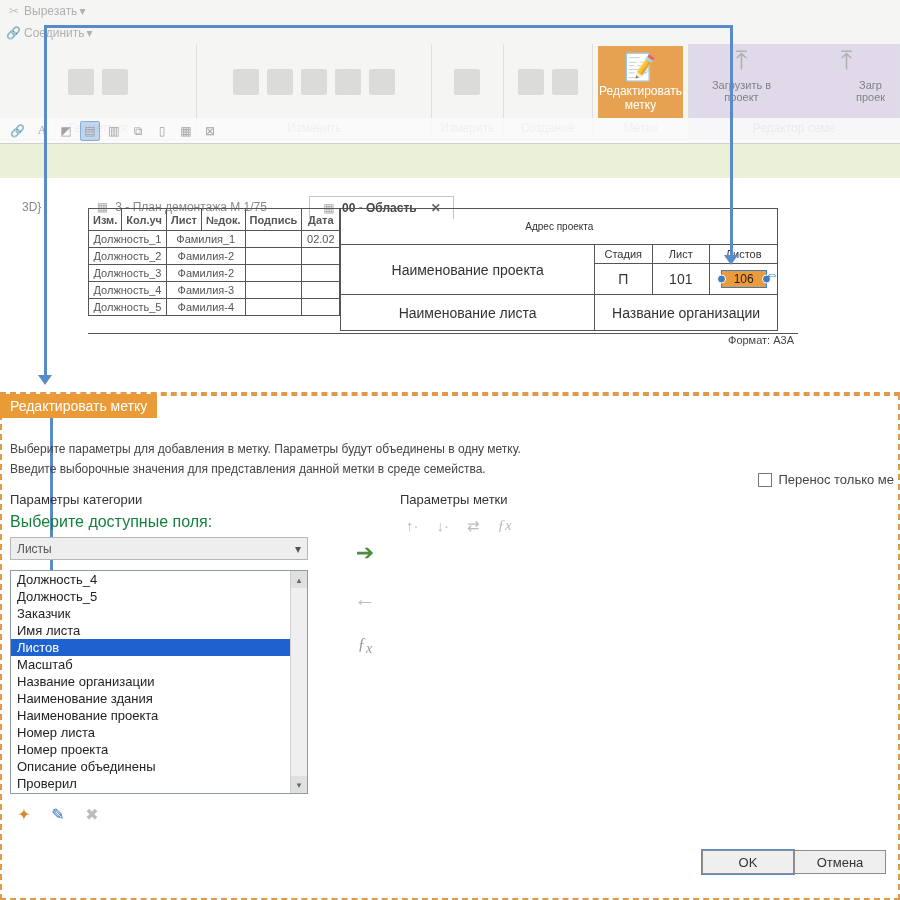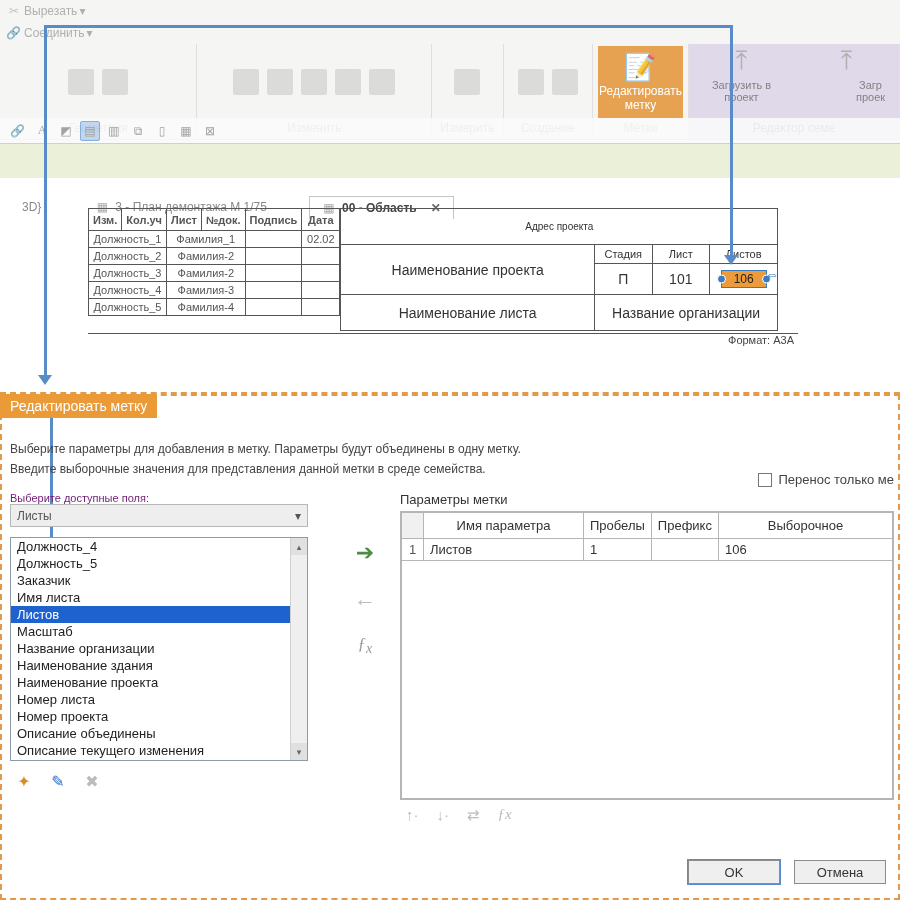--- a/index.html
+++ b/index.html
@@ -110,21 +110,21 @@
     padding:4px 10px; font-size:14px; z-index:2;
   }
   .dlg-body { position:absolute; left:10px; right:6px; top:48px; bottom:10px; }
   .dlg-line { font-size:12px; color:#444; margin-bottom:6px; }
   .dlg-check { position:absolute; right:0px; top:30px; display:flex; align-items:center; gap:6px; font-size:13px; color:#444; }
   .dlg-check .box { width:14px;height:14px;border:1px solid #777;background:#fff; }
 
   .columns { display:flex; gap:24px; margin-top:16px; align-items:flex-start; }
   .col-left { width:320px; }
   .col-left h4 { font-weight:normal; font-size:13px; margin-bottom:6px; color:#333; }
-  .col-left .sub { font-size:11px; color:#701a75; }
+  .col-left .sub { font-size:16px; color:#15803d; margin-bottom:6px; }
   .combo2 { width:298px; height:23px; border:1px solid #b7b7b7; background:#eee; display:flex; align-items:center; justify-content:space-between; padding:0 6px; color:#555; }
 
   .listbox {
     margin-top:10px; width:298px; height:224px; border:1px solid #8e9aab; background:#fff; overflow:hidden; position:relative;
   }
   .listbox .scroll { width:17px; height:100%; position:absolute; right:0; top:0; background:#efefef; border-left:1px solid #d0d0d0; }
   .listbox .scroll .btn { height:17px; background:#e0e0e0; display:flex;align-items:center;justify-content:center;color:#666;font-size:9px; }
   .listbox .items { padding:0; }
   .listbox .item { padding:1px 6px; font-size:13px; color:#222; cursor:pointer; white-space:nowrap; }
   .listbox .item.selected { background:#1e62d0; color:#fff; }
@@ -142,21 +142,21 @@
   .grid { border:1px solid #b5b5b5; background:#fff; height:289px; position:relative; width:100%; }
   .grid table { border-collapse:collapse; width:100%; }
   .grid th { background:#fff; border:1px solid #b5b5b5; font-weight:normal; padding:3px 6px; font-size:13px; height:26px; color:#333; }
   .grid td { border:1px solid #b5b5b5; padding:3px 6px; font-size:13px; height:22px; }
   .grid td.rowno { width:22px; background:#fff; text-align:center; color:#555; }
   .grid th.rowno { width:22px; background:#f0f0f0; }
   .grid .blank { height: 238px; border:1px solid #b5b5b5; border-top:none;}
 
   .grid-toolbar { display:flex; gap:18px; padding:6px 6px 0; color:#bbb; font-size:15px; }
 
-  .dlg-buttons { position:absolute; right:8px; bottom:6px; display:flex; gap:14px; }
+  .dlg-buttons { position:absolute; right:8px; bottom:16px; display:flex; }
   .dlg-buttons button { width:92px; height:24px; background:#efefef; border:1px solid #8c8c8c; font-size:13px; color:#333; }
   .dlg-buttons button.ok { outline:1px solid #5b8bd0; }
 
 </style>
 </head>
 <body>
 
 <div class="ribbon-top">
   <div class="ribbon-row1">
     <span class="combo"><span class="glyph-box">✂</span><span>Вырезать</span> ▾</span>
@@ -342,40 +342,40 @@
     <div class="dlg-line">Выберите параметры для добавления в метку.  Параметры будут объединены в одну метку.</div>
     <div class="dlg-line">Введите выборочные значения для представления данной метки в среде семейства.</div>
     <div class="dlg-check">
       <span class="box"></span>
       <span>Перенос только ме</span>
     </div>
 
     <div class="columns">
 
       <div class="col-left">
+        <h4>Параметры категории</h4>
         <div class="sub">Выберите доступные поля:</div>
         <div class="combo2">
           <span>Листы</span>
           <span>▾</span>
         </div>
         <div class="listbox">
           <div class="items" id="lb-items">
               <div class="item">Должность_4</div>
               <div class="item">Должность_5</div>
               <div class="item">Заказчик</div>
               <div class="item">Имя листа</div>
               <div class="item selected">Листов</div>
               <div class="item">Масштаб</div>
               <div class="item">Название организации</div>
               <div class="item">Наименование здания</div>
               <div class="item">Наименование проекта</div>
               <div class="item">Номер листа</div>
               <div class="item">Номер проекта</div>
               <div class="item">Описание объединены</div>
-              <div class="item">Описание текущего изменения</div>
               <div class="item">Проверил</div>
             </div>
           <div class="scroll">
             <div class="btn">▴</div>
             <div style="flex:1"></div>
             <div class="btn" style="position:absolute;bottom:0;width:100%;">▾</div>
           </div>
         </div>
         <div class="minibar">
           <span class="mb" style="color:#d98a2a;">✦</span>
@@ -385,41 +385,20 @@
       </div>
 
       <div class="col-mid">
         <span class="arr" style="color:#4f8c3f;">➔</span>
         <span class="arr dim">←</span>
         <span class="fx">ƒ<sub>x</sub></span>
       </div>
 
       <div class="col-right">
         <h4>Параметры метки</h4>
-        <div class="grid">
-          <table>
-            <tbody>
-                <tr>
-              <th class="rowno"></th>
-              <th style="width:160px">Имя параметра</th>
-              <th style="width:65px">Пробелы</th>
-              <th style="width:65px">Префикс</th>
-              <th>Выборочное</th>
-            </tr>
-            <tr>
-              <td class="rowno">1</td>
-              <td>Листов</td>
-              <td>1</td>
-              <td></td>
-              <td>106</td>
-            </tr>
-          </tbody>
-            </table>
-          <div class="blank"></div>
-        </div>
         <div class="grid-toolbar">
           <span>↑·</span>
           <span>↓·</span>
           <span>⇄</span>
           <span style="font-style:italic;font-family:Georgia;">ƒx</span>
         </div>
       </div>
     </div>
 
     <div class="dlg-buttons">

